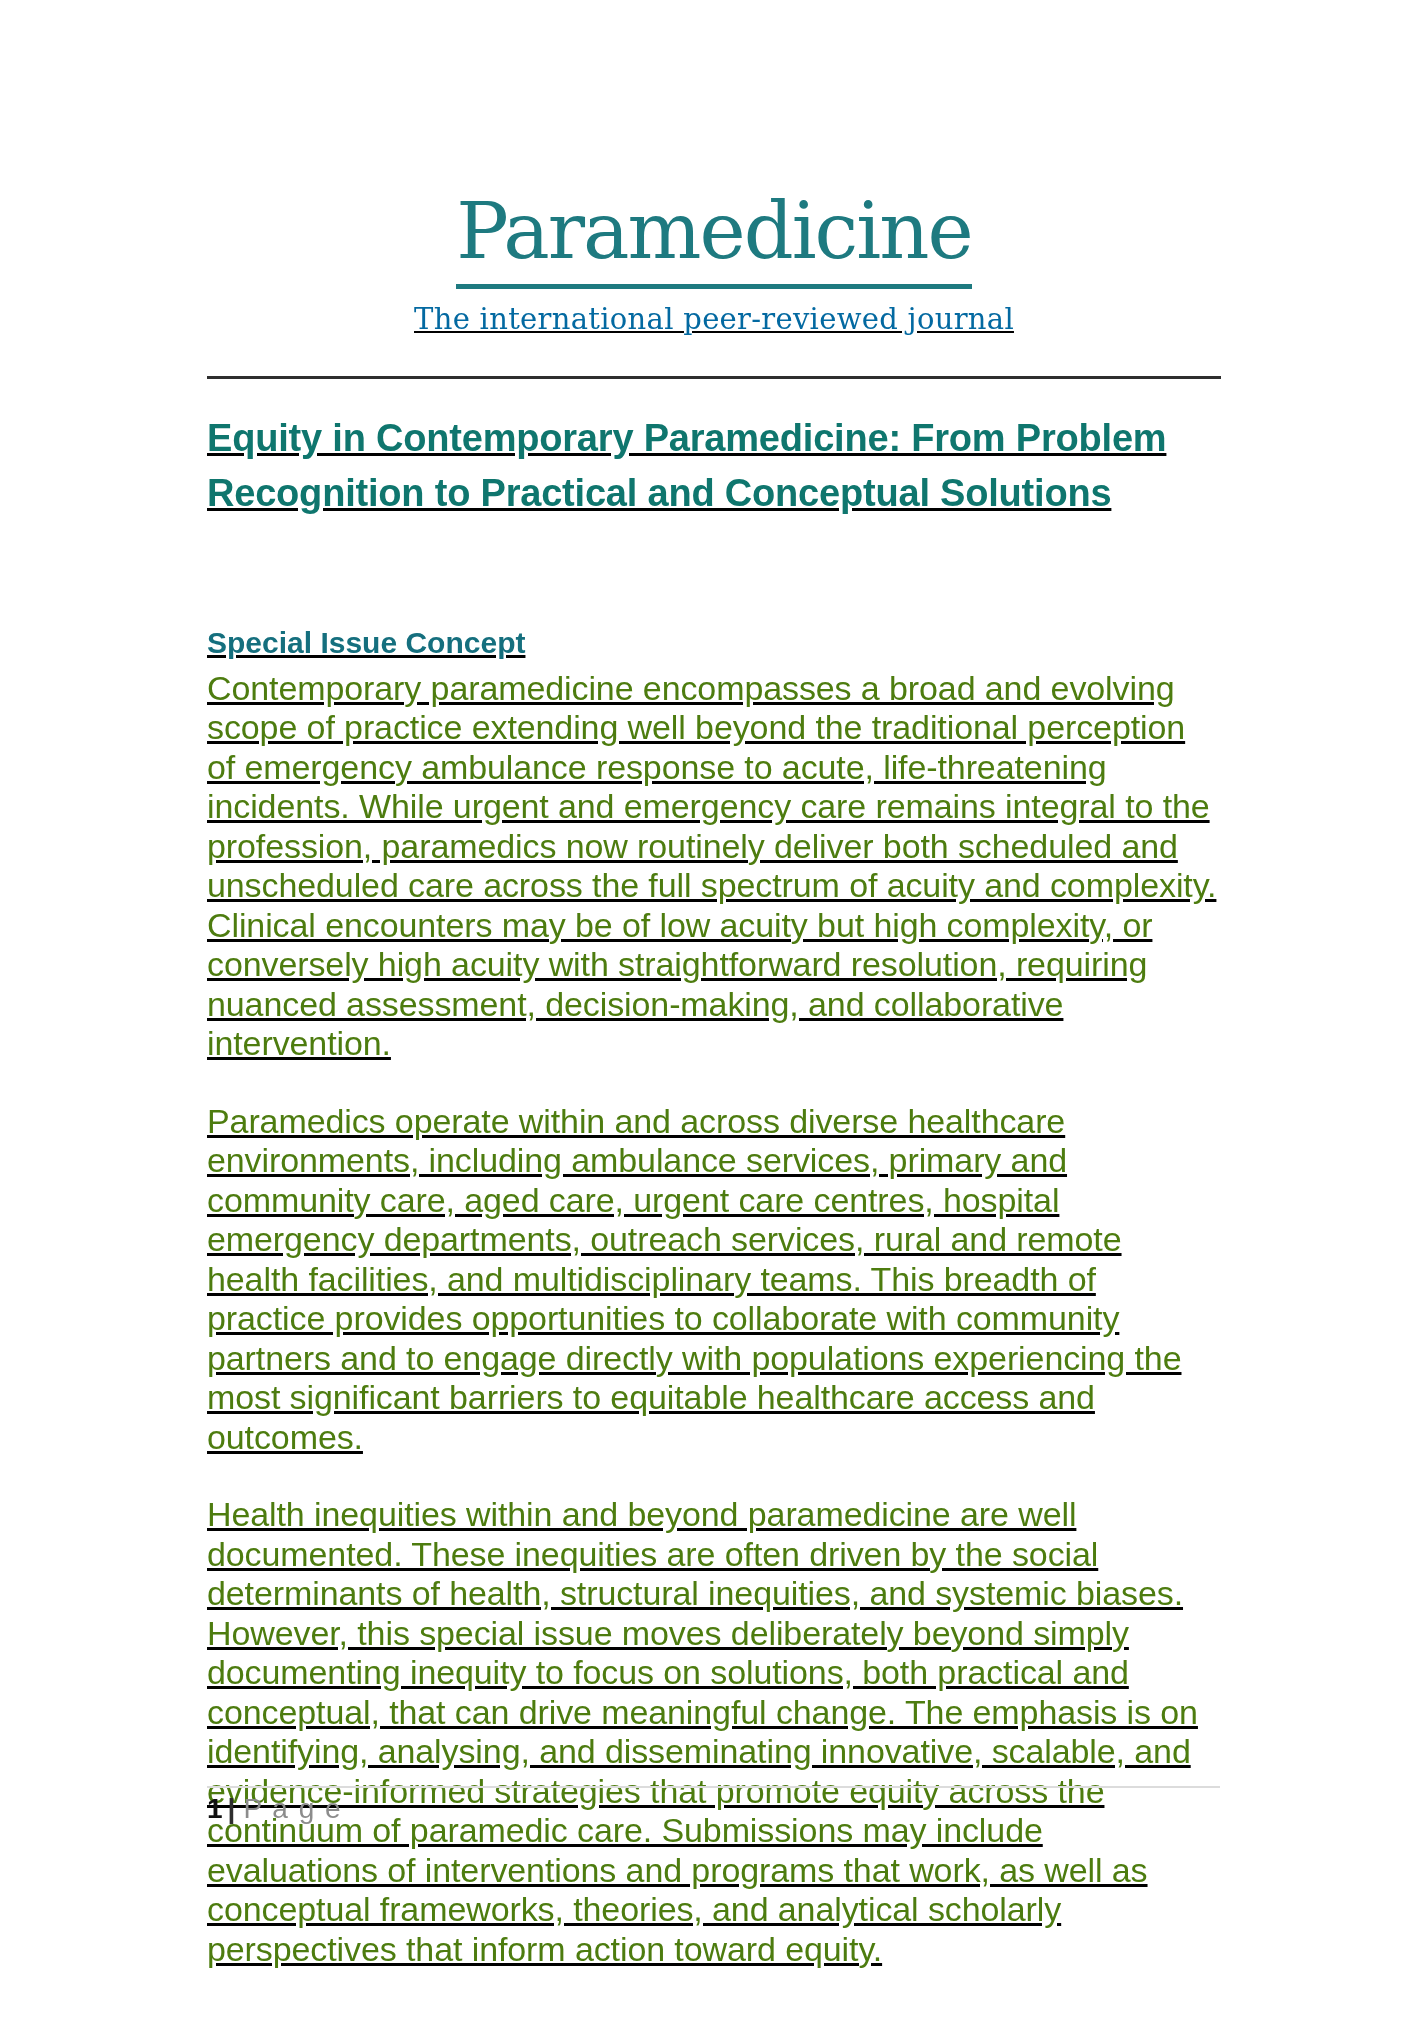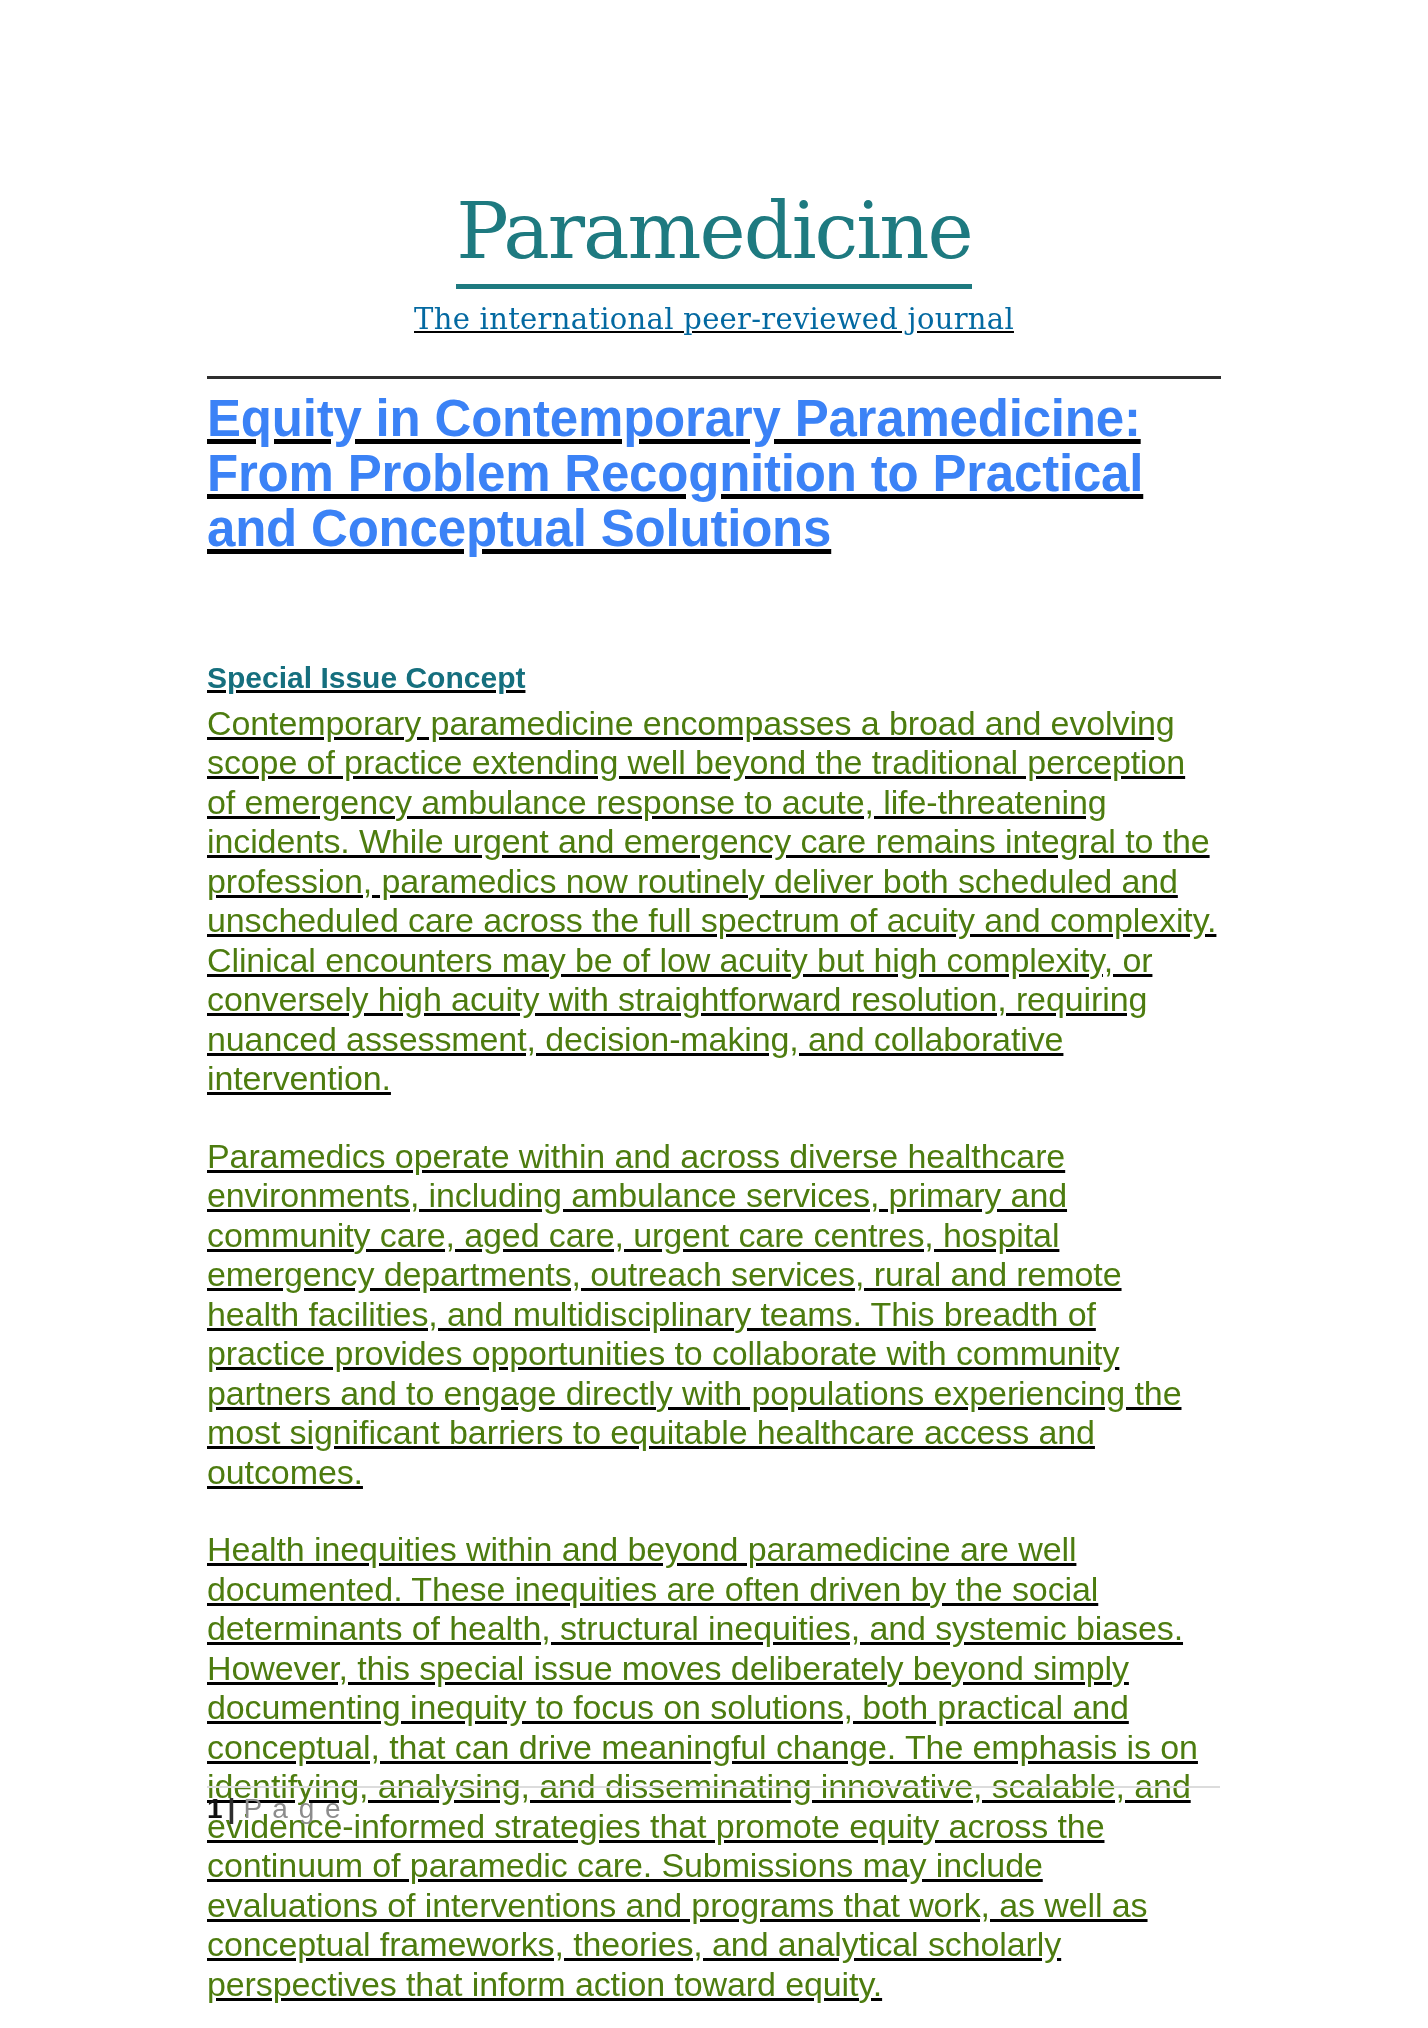--- a/index.html
+++ b/index.html
@@ -41,26 +41,26 @@
     letter-spacing: 0.3px;
   }
   .head-rule {
     border: none;
     border-top: 3px solid #2e2e2e;
     margin-top: 40px;
   }
 
   
   .doc-title {
-    margin-top: 12px;
-    font-size: 51px;
+    margin-top: 32px;
+    font-size: 38px;
     line-height: 55px;
     font-weight: bold;
     letter-spacing: -0.2px;
-    color: #3b82f6;
+    color: #0f766e;
   }
   .section-heading {
     margin-top: 103px;
     margin-bottom: 7px;
     font-size: 30px;
     line-height: 38px;
     font-weight: bold;
     color: #156f7e;
   }
   .body-para {

